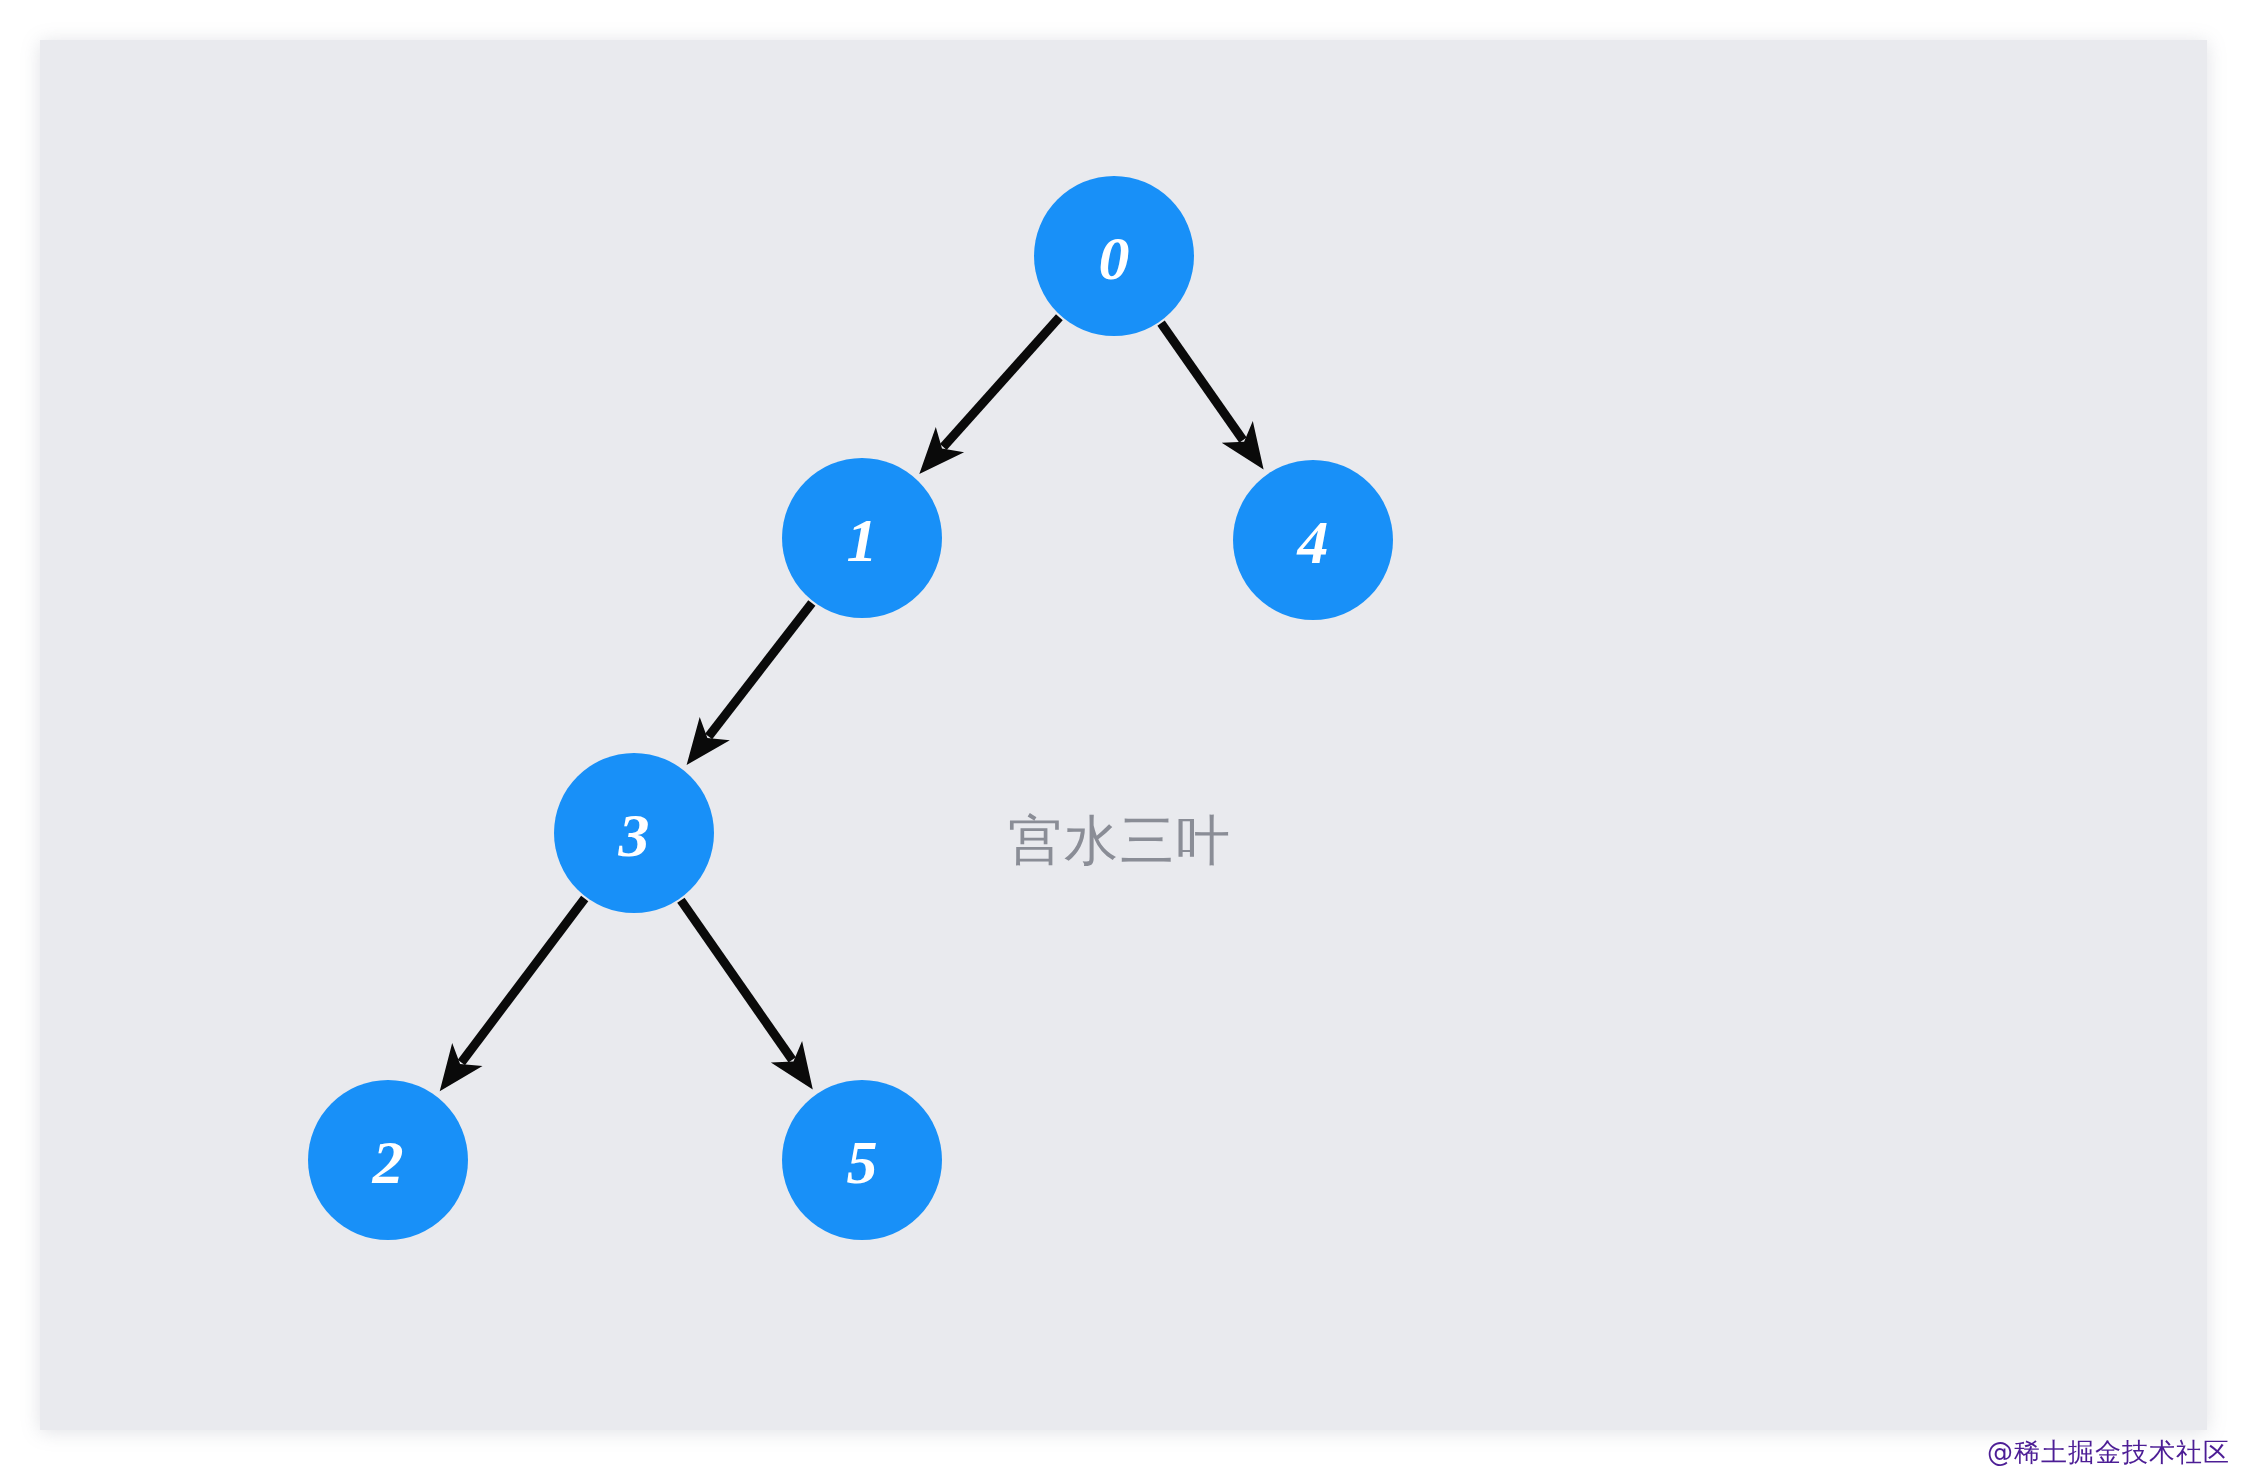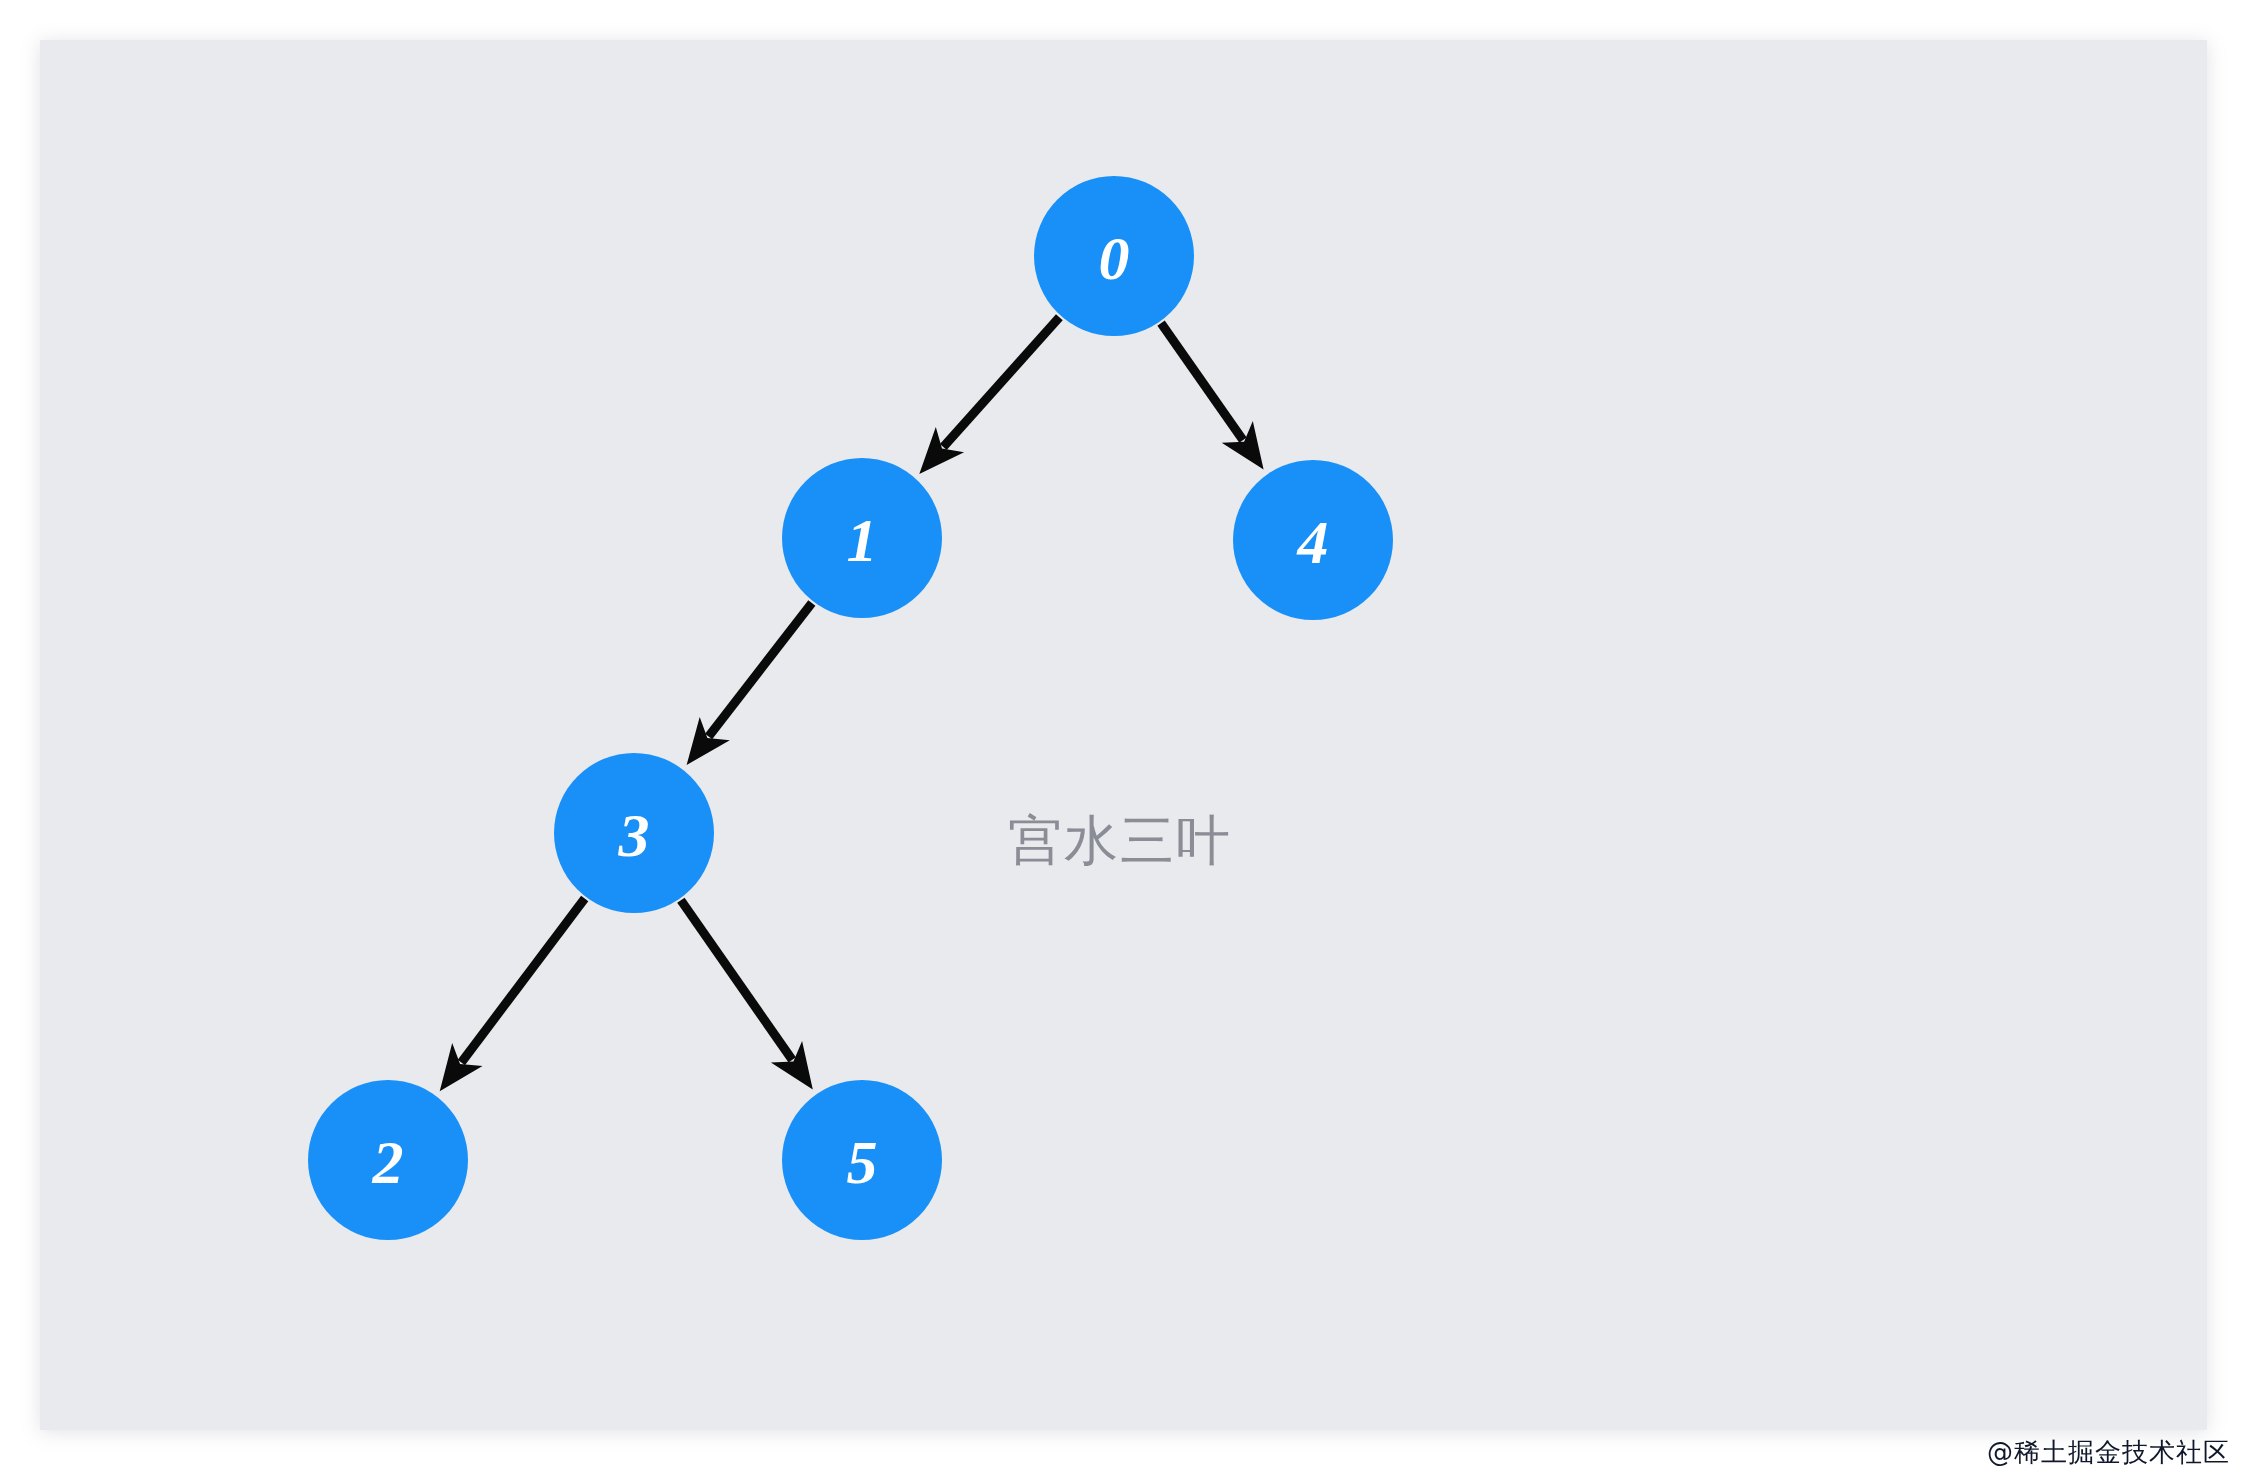--- a/index.html
+++ b/index.html
@@ -59,21 +59,21 @@
     text-anchor: middle;
     dominant-baseline: central;
     letter-spacing: 2px;
   }
   #corner-watermark {
     position: absolute;
     right: 18px;
     bottom: 12px;
     font-family: "DejaVu Sans", "Liberation Sans", sans-serif;
     font-size: 26px;
-    color: #0f172a;
+    color: #4c1d95;
     letter-spacing: 1px;
     white-space: nowrap;
   }
 </style>
 </head>
 <body>
 
 <div id="page">
 
   <div id="canvas">

